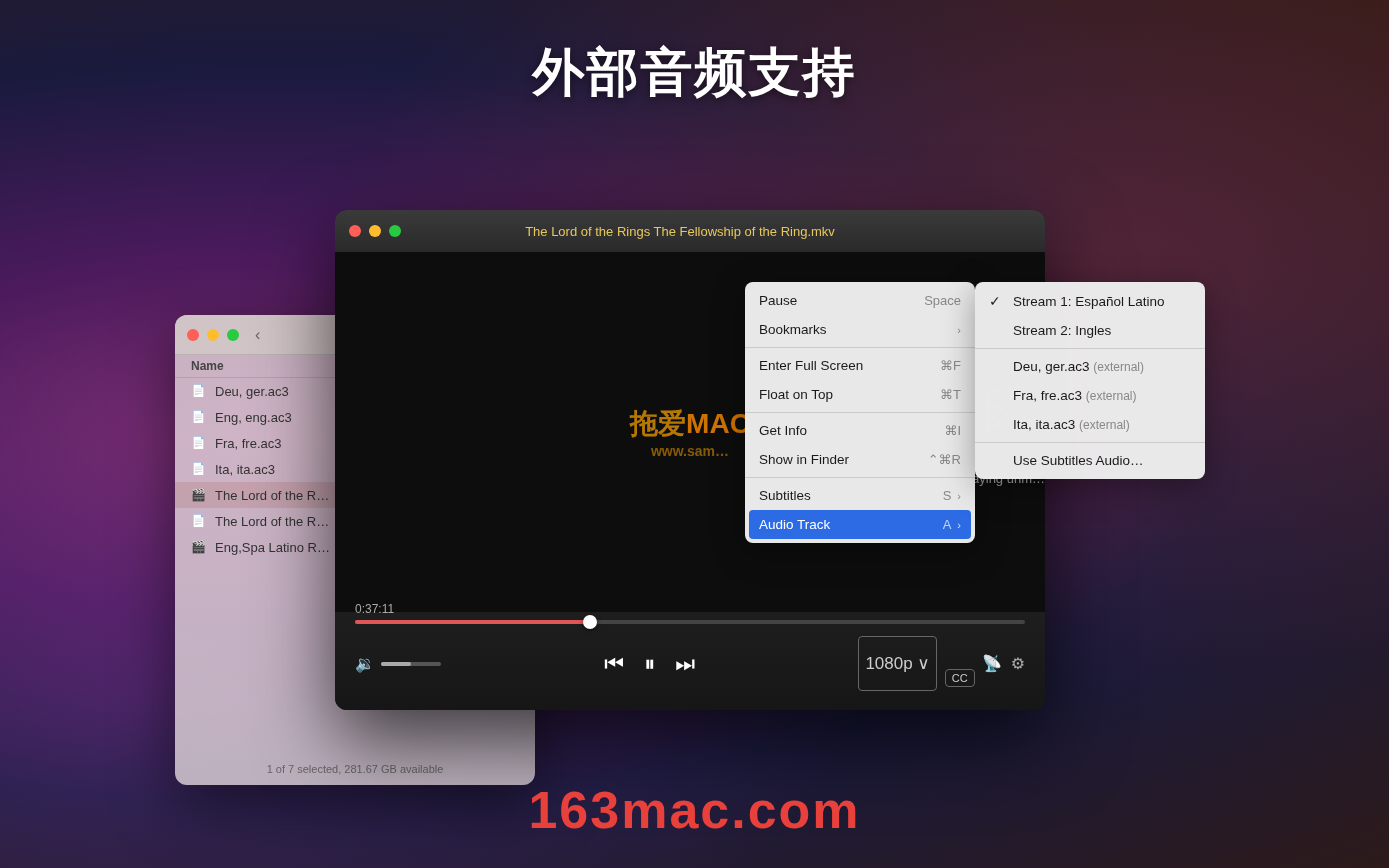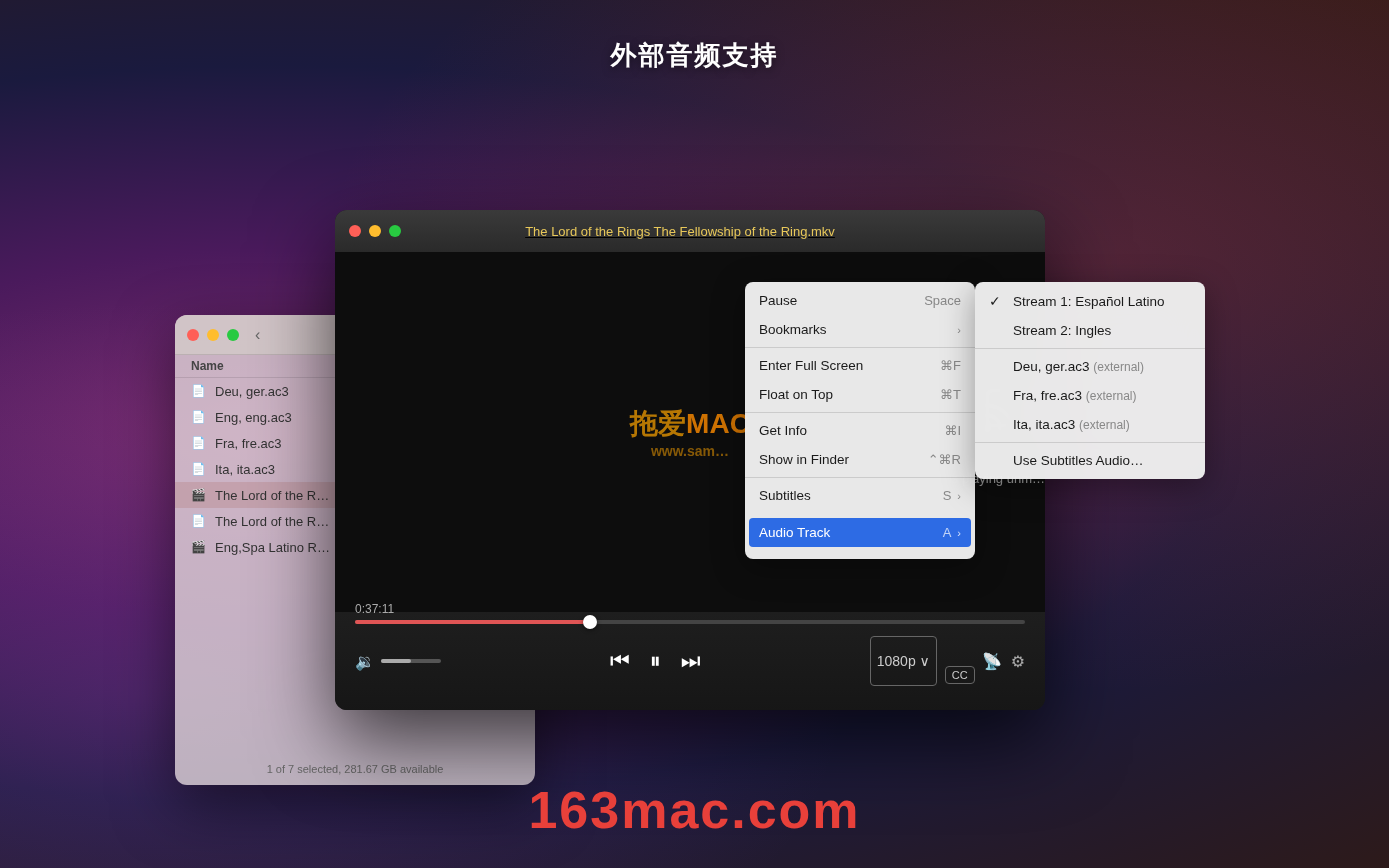--- a/index.html
+++ b/index.html
@@ -27,21 +27,21 @@
       background: radial-gradient(ellipse at 80% 30%, #c0392b55 0%, transparent 50%),
                   radial-gradient(ellipse at 10% 80%, #8e44ad44 0%, transparent 40%);
     }
 
     
     .page-title {
       position: absolute;
       top: 38px;
       left: 50%;
       transform: translateX(-50%);
-      font-size: 26px;
+      font-size: 52px;
       font-weight: 800;
       color: white;
       text-shadow: 0 2px 8px rgba(0,0,0,0.5);
       white-space: nowrap;
       z-index: 10;
       letter-spacing: 2px;
     }
 
     
     .finder-window {
@@ -136,21 +136,20 @@
       overflow: hidden;
     }
 
     .video-titlebar {
       height: 42px;
       background: linear-gradient(to bottom, #3a3a3a, #2a2a2a);
       display: flex;
       align-items: center;
       padding: 0 14px;
       gap: 8px;
-      text-decoration: underline;
     }
 
     .video-title {
       flex: 1;
       text-align: center;
       color: #e8c85a;
       font-size: 13px;
       font-weight: 500;
       margin-left: -80px;
     }
@@ -283,21 +282,21 @@
       align-items: center;
       gap: 8px;
       color: #aaa;
       font-size: 12px;
     }
 
     .res-badge {
       border: 1px solid #666;
       padding: 16px 6px;
       border-radius: 4px;
-      font-size: 14px;
+      font-size: 17px;
       color: #ccc;
       text-align: center;
     }
 
     .cc-badge {
       border: 1px solid #666;
       padding: 2px 6px;
       border-radius: 4px;
       font-size: 11px;
       color: #ccc;
@@ -326,21 +325,21 @@
       font-size: 13.5px;
       color: #1a1a1a;
       cursor: pointer;
       gap: 16px;
     }
 
     .menu-item.highlighted {
       background: #2d6be4;
       color: white;
       border-radius: 4px;
-      margin: 8px 4px;
+      margin: 0 4px;
       padding: 7px 10px;
       text-align: center;
     }
 
     .menu-item .shortcut {
       color: #888;
       font-size: 13px;
     }
 
     .menu-item.highlighted .shortcut {

